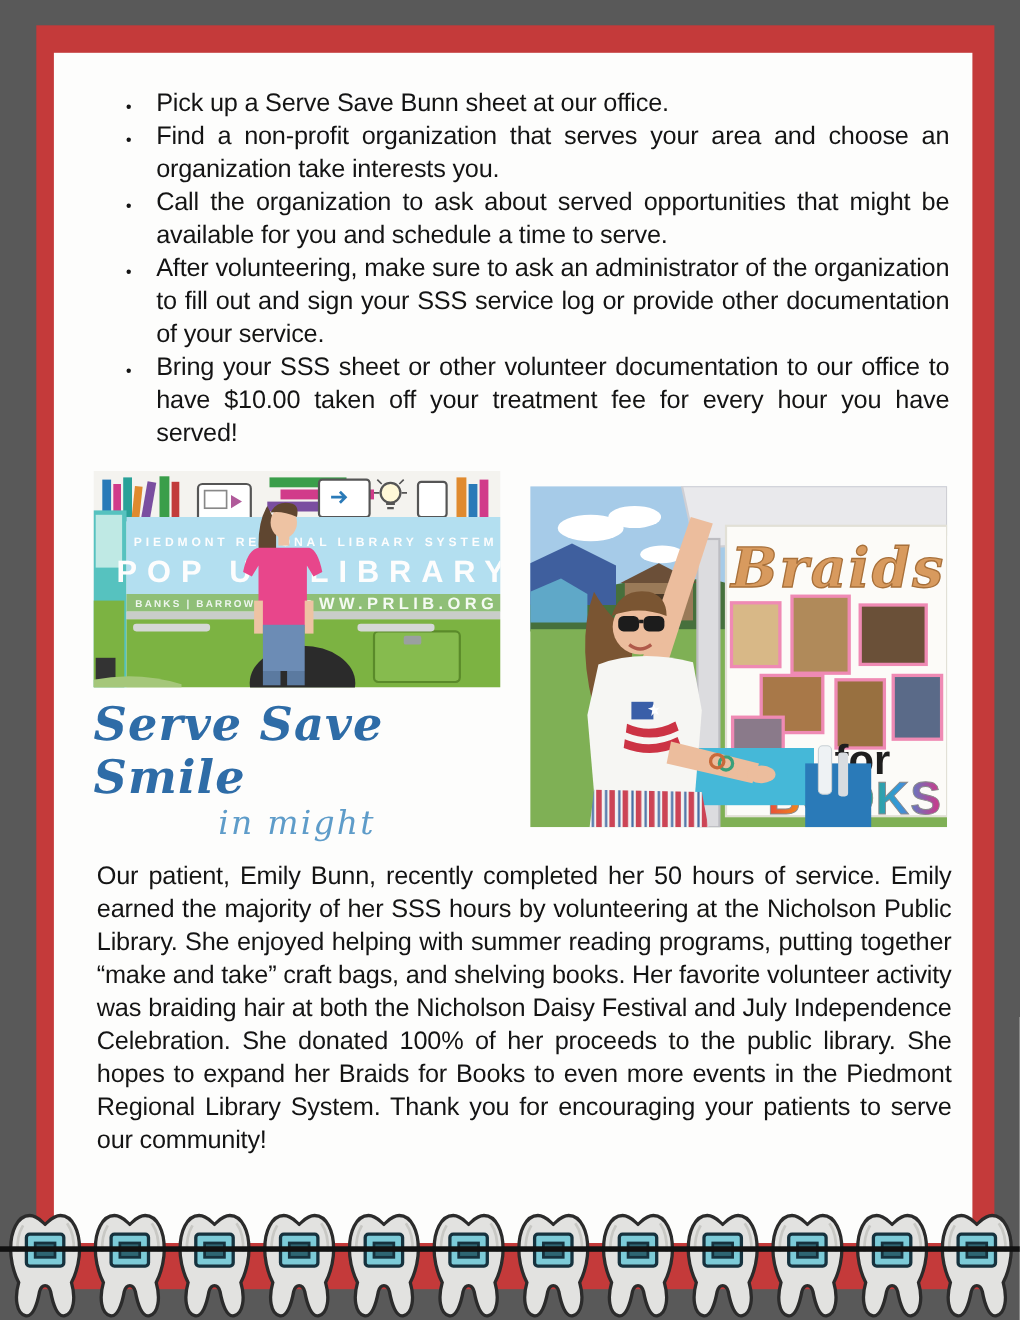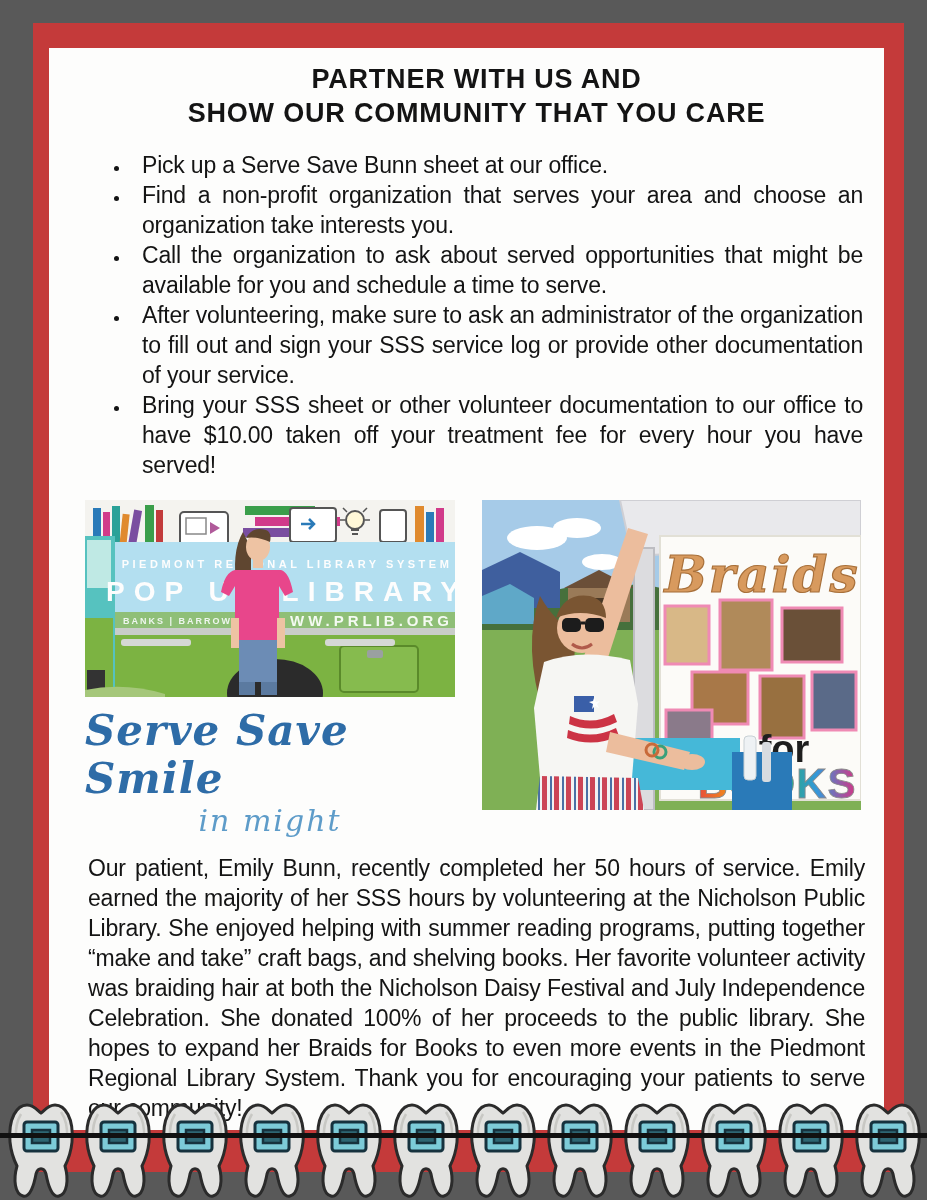--- a/index.html
+++ b/index.html
@@ -33,21 +33,21 @@
   }
   ul.bullets li{
     font-size:23px;line-height:30px;text-align:justify;
     padding-left:12px;letter-spacing:-.2px;
   }
   ul.bullets li::marker{font-size:16px;}
   .photo-row{
     display:flex;gap:27px;margin:20px 0 0 -3px;
   }
   .col-left{width:370px;flex:none;}
-  .col-right{width:379px;flex:none;}
+  .col-right{width:379px;flex:none;margin-top:14px;}
   .photo{display:block;}
   .caption1{
     margin-top:10px;
     font-family:"DejaVu Serif", serif;font-style:italic;font-weight:bold;
     font-size:42px;line-height:48px;color:#2e6ca7;letter-spacing:1px;
   }
   .caption2{
     text-align:center;
     font-family:"DejaVu Serif", serif;font-style:italic;
     font-size:30px;line-height:36px;color:#5e9cc9;letter-spacing:2px;
@@ -61,24 +61,20 @@
     position:absolute;left:0;bottom:0;width:927px;height:100px;z-index:5;
   }
   .teeth-band svg{display:block;}
 </style>
 </head>
 <body>
 
 <div class="red-frame">
   <div class="page">
 
-    <div class="title">
-      <div>PARTNER WITH US AND</div>
-      <div>SHOW OUR COMMUNITY THAT YOU CARE</div>
-    </div>
 
     <ul class="bullets">
       <li>Pick up a Serve Save Bunn sheet at our office.</li>
       <li>Find a non-profit organization that serves your area and choose an organization take interests you.</li>
       <li>Call the organization to ask about served opportunities that might be available for you and schedule a time to serve.</li>
       <li>After volunteering, make sure to ask an administrator of the organization to fill out and sign your SSS service log or provide other documentation of your service.</li>
       <li>Bring your SSS sheet or other volunteer documentation to our office to have $10.00 taken off your treatment fee for every hour you have served!</li>
     </ul>
 
     <div class="photo-row">

